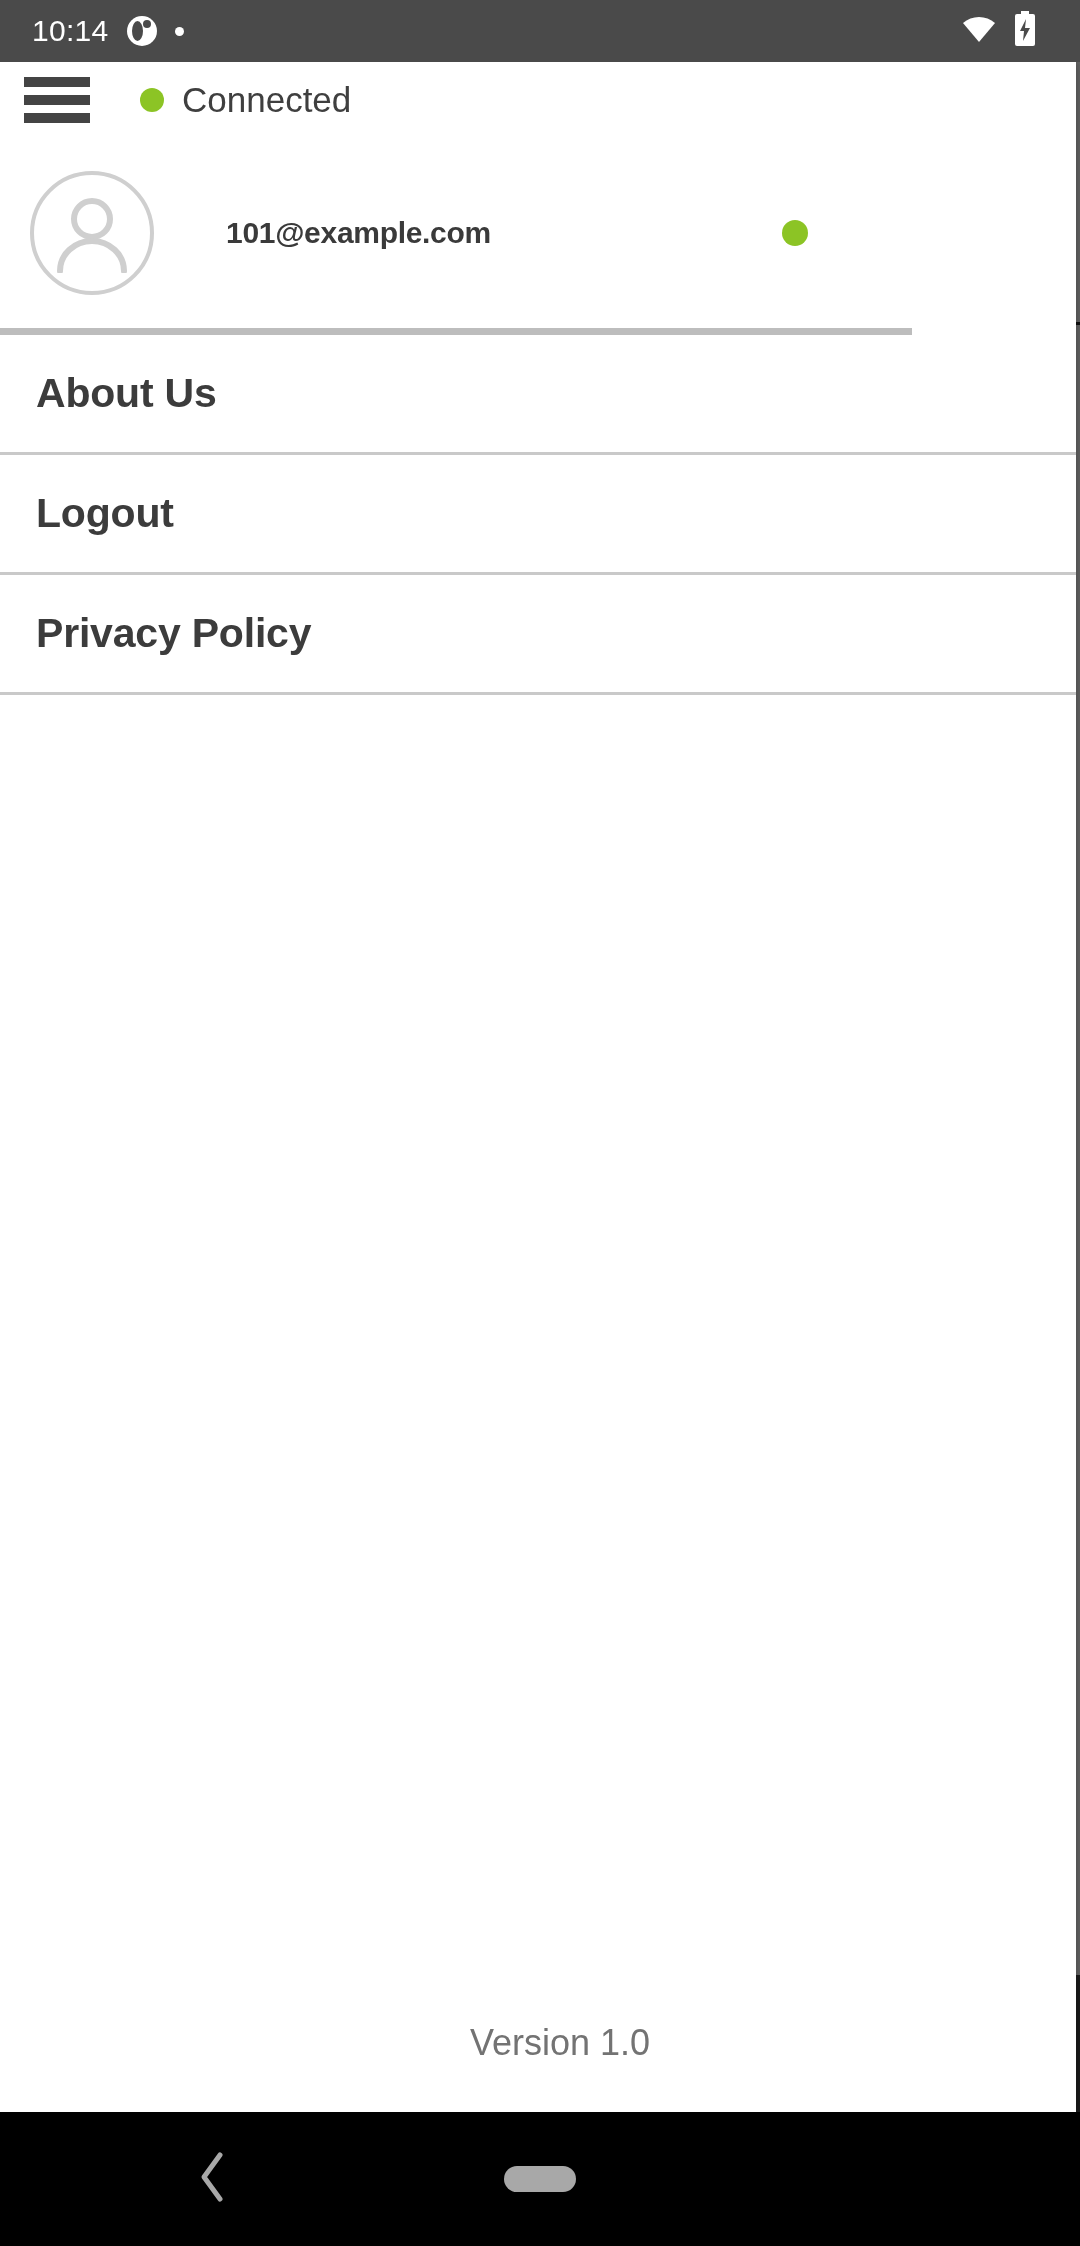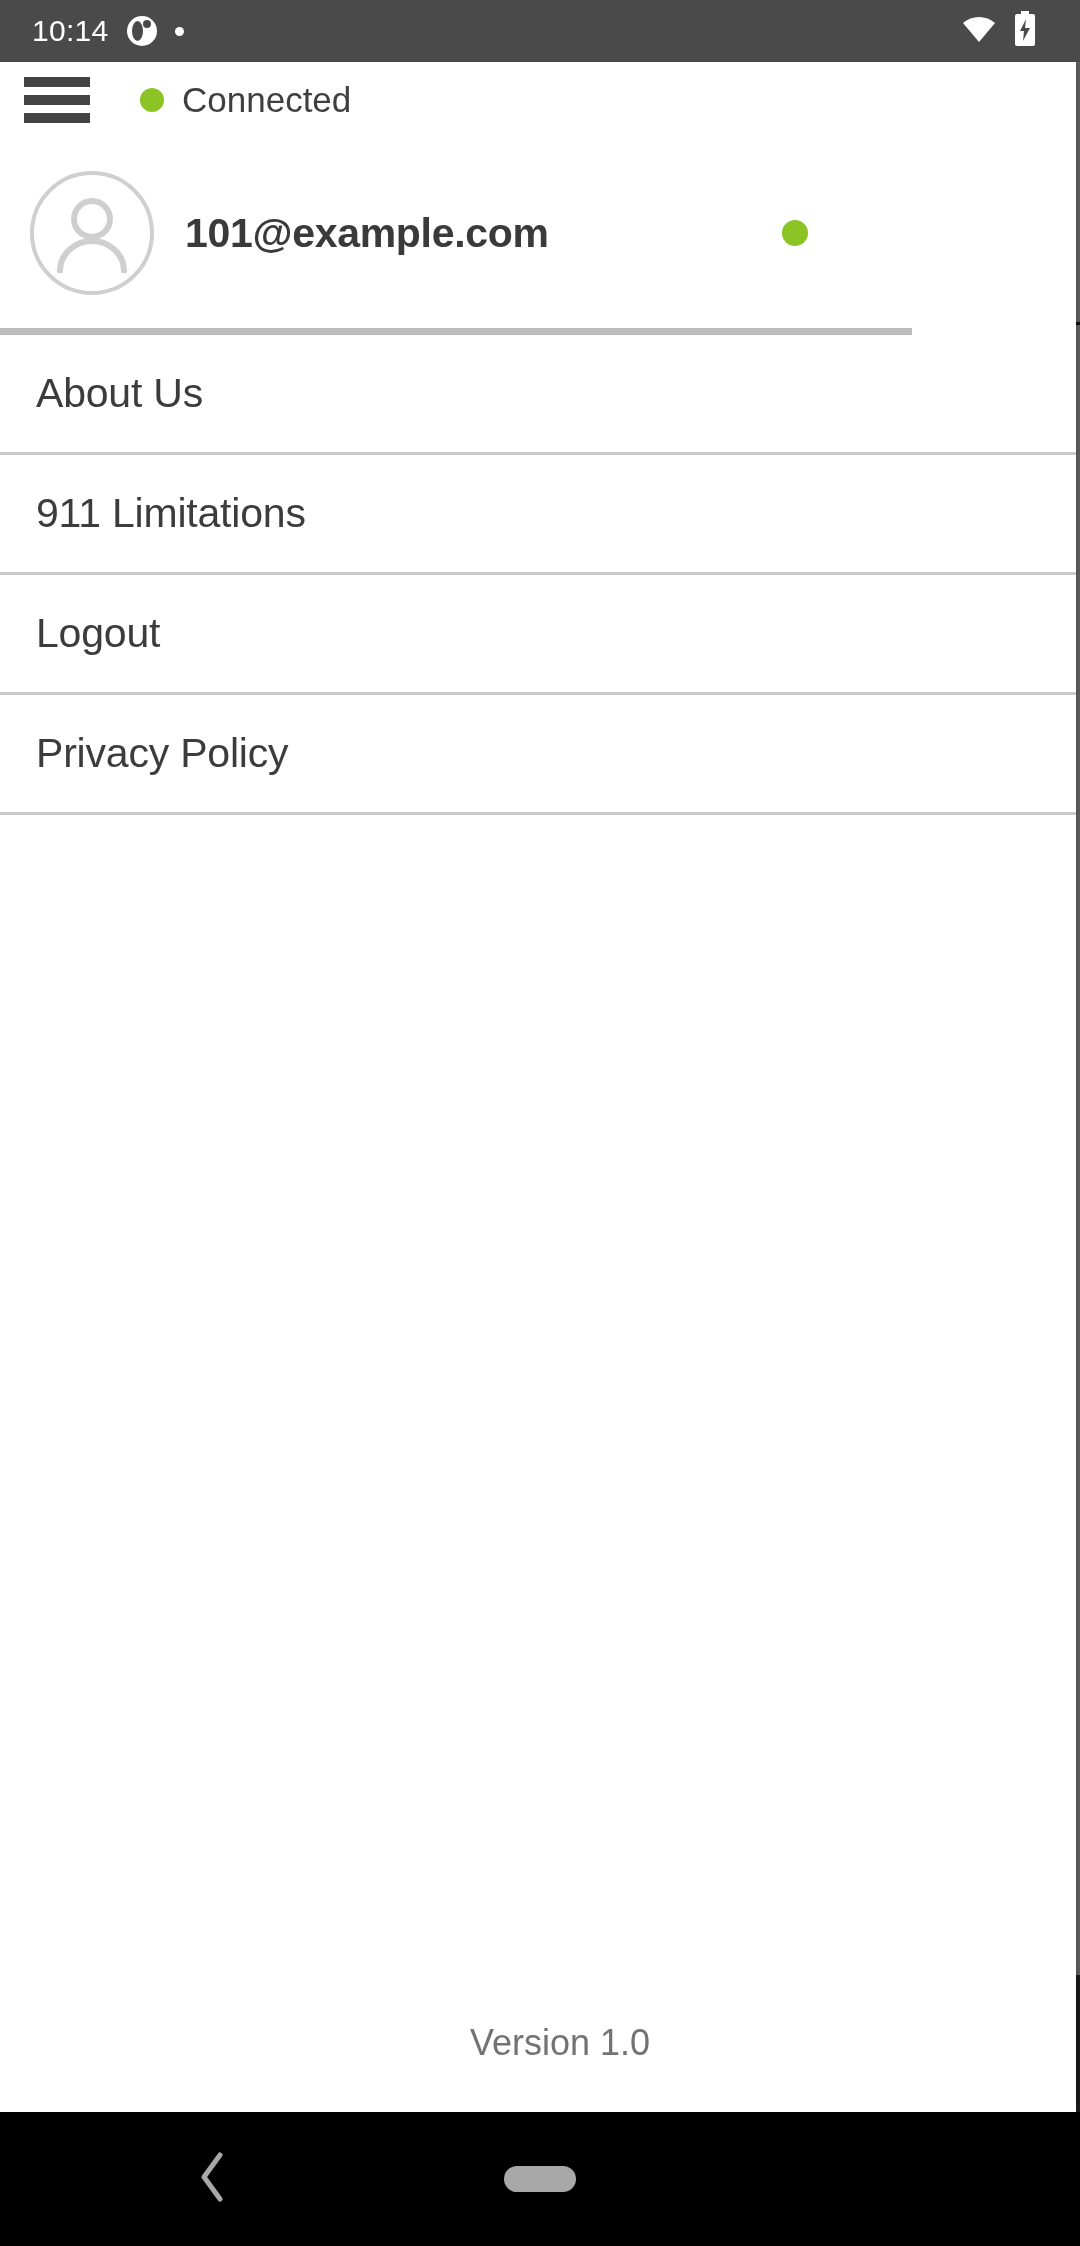--- a/index.html
+++ b/index.html
@@ -111,22 +111,22 @@
     padding:0 40px 0 30px;
     position:relative;
   }
   #avatar {
     width:124px; height:124px; border-radius:50%;
     border:4px solid #cfcfcf;
     display:flex; align-items:center; justify-content:center;
     flex:none;
   }
   #profile-email {
-    margin-left:31px;
-    font-size:41px; font-weight:bold; color:#3a3a3a;
+    margin-left:72px;
+    font-size:30px; font-weight:bold; color:#3a3a3a;
     letter-spacing:-0.3px;
   }
   #profile-status-dot {
     position:absolute; right:268px; top:50%;
     transform:translateY(-50%);
     width:26px; height:26px; border-radius:50%;
     background:#8cc425;
   }
   #profile-divider {
     height:7px; flex:none; background:#bdbdbd; width:912px;
@@ -136,21 +136,21 @@
   #menu-list { flex:none; }
   .menu-item {
     height:120px;
     display:flex; align-items:center;
     padding-left:36px;
     border-bottom:3px solid #c9c9c9;
     background:#ffffff;
     cursor:pointer;
   }
   .menu-item-label {
-    font-size:41px; color:#3c3c3c; font-weight:400;
+    font-size:41px; color:#3c3c3c; font-weight:700;
     letter-spacing:-0.2px;
   }
 
   
   #drawer-spacer { flex:1 1 auto; }
   #version-footer {
     flex:none; height:120px;
     display:flex; align-items:center; justify-content:center;
     padding-bottom:18px;
   }
@@ -254,23 +254,20 @@
       <span id="profile-status-dot"></span>
     </div>
 
     <div id="profile-divider"></div>
 
     <div id="menu-list">
       <div class="menu-item">
         <span class="menu-item-label">About Us</span>
       </div>
       <div class="menu-item">
-        <span class="menu-item-label">911 Limitations</span>
-      </div>
-      <div class="menu-item">
         <span class="menu-item-label">Logout</span>
       </div>
       <div class="menu-item">
         <span class="menu-item-label">Privacy Policy</span>
       </div>
     </div>
 
     <div id="drawer-spacer"></div>
 
     <div id="version-footer">

